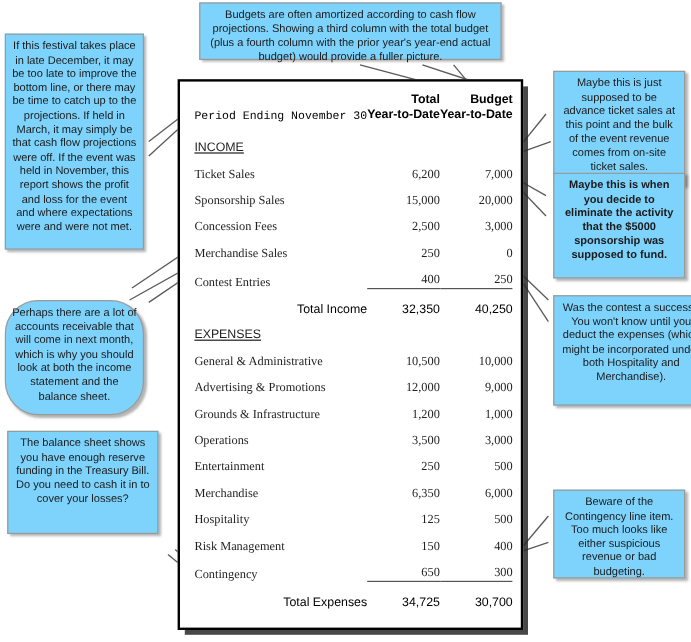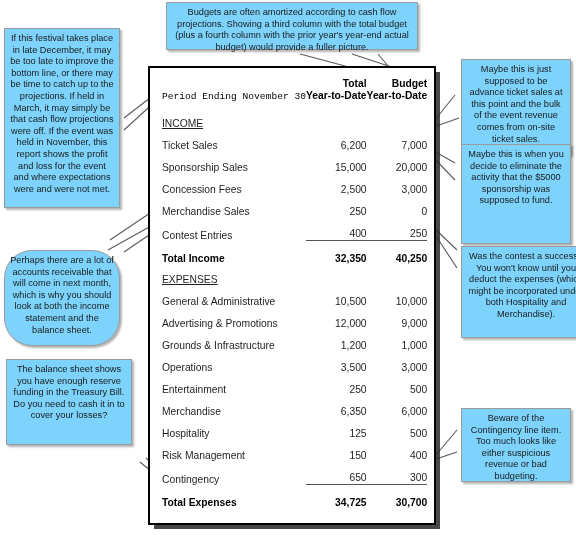--- a/index.html
+++ b/index.html
@@ -71,24 +71,24 @@
 
   tr.hdr td {
     font-weight: bold;
     color: #000;
     padding-bottom: 6px;
     vertical-align: bottom;
   }
   tr.hdr td.lbl { font-weight: normal; font-size: 9.6px; font-family: Liberation Mono, monospace; }
   tr.hdr td.num { text-align: right; line-height: 12px; }
 
-  tr.row td { height: 22px; }
+  tr.row td { height: 22px; font-family: Liberation Serif, serif; }
   tr.section td { height: 21px; }
   tr.section .lbl span { text-decoration: underline; }
-  tr.total td { font-weight: bold; color: #000; height: 23px; }
+  tr.total td { font-weight: normal; color: #000; height: 23px; text-align: right; }
   tr.ruled td.num { border-bottom: 1px solid #555; padding-bottom: 1px; }
   tr.spacer td { height: 14px; }
 </style>
 </head>
 <body>
 
 <svg id="connectors" viewBox="0 0 576 535" width="576" height="535">
   <g stroke="#5a5a5a" stroke-width="1.1" fill="none">
 
     <path d="M 300 54 L 420 86"></path>
@@ -125,21 +125,21 @@
 </div>
 
 <div class="callout" id="c-top-center" style="left:166px; top:2px; width:252px; height:48px;">
   <span>Budgets are often amortized according to cash flow projections. Showing a third column with the total budget (plus a fourth column with the prior year's year-end actual budget) would provide a fuller picture.</span>
 </div>
 
 <div class="callout" id="c-right-ticket" style="left:461px; top:34px; width:110px; height:96px;margin-top:25px;">
   <span>Maybe this is just supposed to be advance ticket sales at this point and the bulk of the event revenue comes from on-site ticket sales.</span>
 </div>
 
-<div class="callout" id="c-right-sponsorship" style="left:461px; top:144px; width:110px; height:100px;">
+<div class="callout" id="c-right-sponsorship" style="left:461px; top:144px; width:110px; height:88px;font-weight:bold;">
   <span>Maybe this is when you decide to eliminate the activity that the $5000 sponsorship was supposed to fund.</span>
 </div>
 
 <div class="callout" id="c-right-contest" style="left:461px; top:246px; width:130px; height:92px;">
   <span>Was the contest a success? You won't know until you deduct the expenses (which might be incorporated under both Hospitality and Merchandise).</span>
 </div>
 
 <div class="callout" id="c-right-contingency" style="left:461px; top:408px; width:110px; height:74px;">
   <span>Beware of the Contingency line item. Too much looks like either suspicious revenue or bad budgeting.</span>
 </div>

